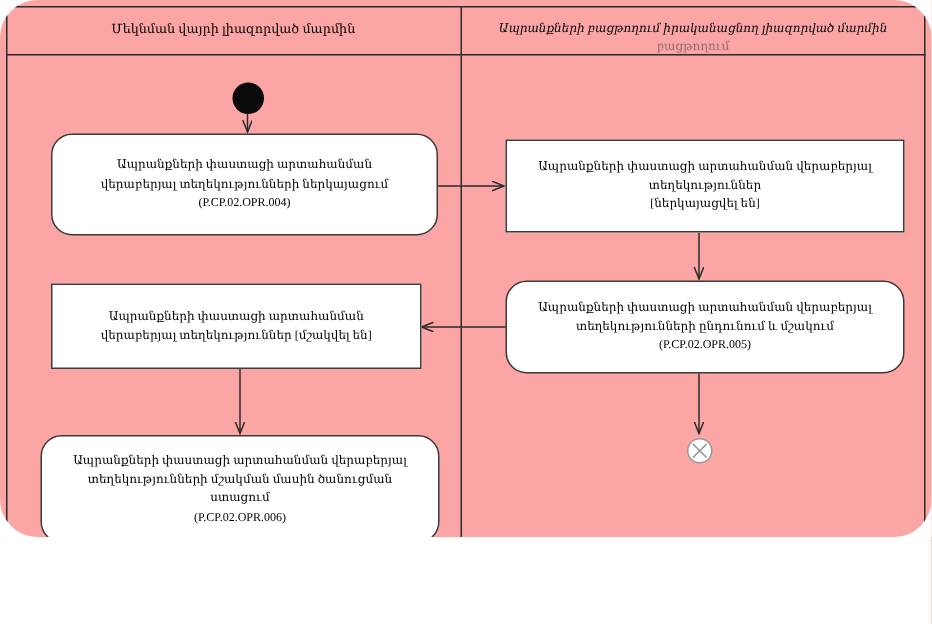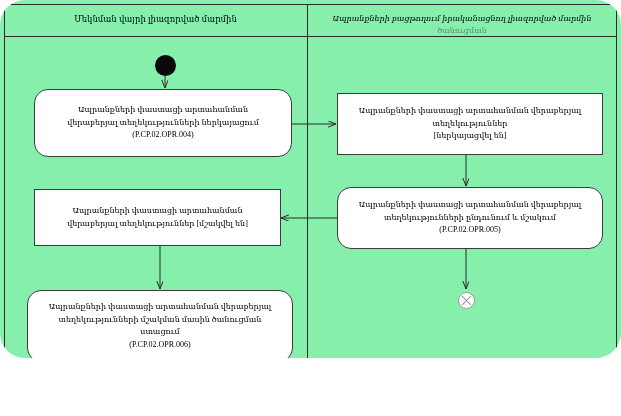--- a/index.html
+++ b/index.html
@@ -8,21 +8,21 @@
     background: #ffffff;
   }
   body {
     font-family: "Liberation Serif", "DejaVu Serif", serif;
     color: #000000;
   }
   #canvas {
     position: relative;
     width: 621px;
     height: 358px;
-    background: #86efac;
+    background: #fca5a5;
     overflow: hidden;
     border-radius: 25px;
   }
   
   .frame {
     position: absolute;
     left: 4px;
     top: 4px;
     width: 613px;
     height: 408px;
@@ -156,21 +156,21 @@
 <div id="canvas">
 
   <div class="frame"></div>
 
   <div class="lane-header" style="left:4px; width:303px;">
     <div class="ltxt">Մեկնման վայրի լիազորված մարմին</div>
   </div>
 
   <div class="lane-header" style="left:307px; width:310px; flex-direction:column; align-items:center;">
     <div class="ltxt small">Ապրանքների բացթողում իրականացնող լիազորված մարմին</div>
-    <div class="sub">ծանուցման</div>
+    <div class="sub">բացթողում</div>
   </div>
 
   <div class="lane-divider-h" style="top:36px;"></div>
   <div class="lane-divider-v" style="left:307px;"></div>
 
   <svg class="edges" viewBox="0 0 621 416" xmlns="http://www.w3.org/2000/svg">
     <defs>
       <marker id="arrow" markerWidth="9" markerHeight="9" refX="8" refY="3.2" orient="auto" markerUnits="userSpaceOnUse">
         <path d="M0,0 L8,3.2 L0,6.4" fill="none" stroke="#2b2b2b" stroke-width="1"></path>
       </marker>

